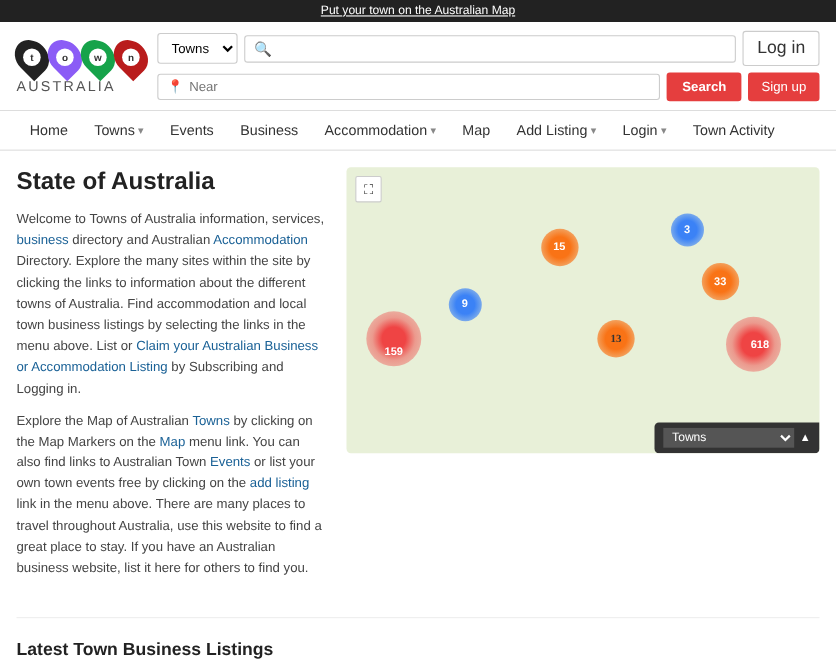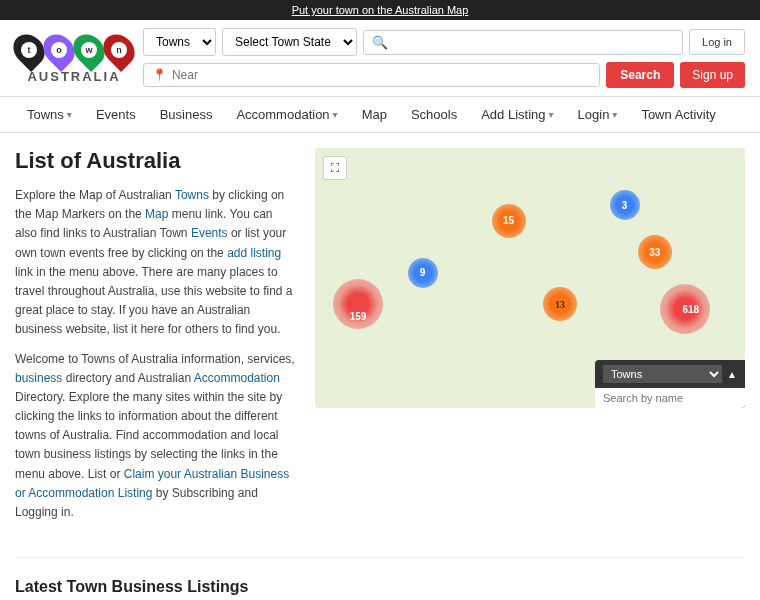--- a/index.html
+++ b/index.html
@@ -52,23 +52,22 @@
       align-items: center;
       justify-content: center;
       font-size: 9px;
       font-weight: bold;
     }
     .pin-t { background: #222; }
     .pin-o { background: #8b5cf6; }
     .pin-w { background: #16a34a; }
     .pin-n { background: #b91c1c; }
     .logo-text {
-      text-align: center;
       font-size: 13px;
-      font-weight: bold;
+      font-weight: normal;
       letter-spacing: 2px;
       color: #555;
     }
 
     .search-area {
       flex: 1;
       display: flex;
       flex-direction: column;
       gap: 6px;
     }
@@ -135,21 +134,21 @@
       padding: 6px 12px;
       font-size: 12px;
       cursor: pointer;
     }
     .btn-login {
       background: #fff;
       color: #333;
       border: 1px solid #ccc;
       border-radius: 3px;
       padding: 6px 12px;
-      font-size: 11px;
+      font-size: 16px;
       cursor: pointer;
     }
     .auth-buttons {
       display: flex;
       gap: 5px;
       flex-shrink: 0;
     }
 
     
     .nav {
@@ -320,99 +319,96 @@
       </div>
     </div>
     <div class="logo-text">AUSTRALIA</div>
   </div>
 
   <div class="search-area">
     <div class="search-row1">
       <select class="select-box">
         <option>Towns</option>
       </select>
-      <select class="select-box">
-        <option>Select Town State</option>
-      </select>
       <div class="search-input-wrap">
         <span style="color:#888;">🔍</span>
       </div>
       <div class="auth-buttons">
         <button class="btn-login">Log in</button>
       </div>
     </div>
     <div class="search-row2">
       <div class="near-input-wrap">
         <span style="color:#e53e3e;">📍</span>
         <input type="text" style="border: none; outline: none; font-size: 12px; flex: 1 1 0%; color: rgb(102, 102, 102);" placeholder="Near">
       </div>
       <button class="btn-search">Search</button>
       <button class="btn-signup">Sign up</button>
     </div>
   </div>
 </div>
 
 <nav class="nav">
   <a class="nav-item">
+    <span>Home</span>
+  </a>
+  <a class="nav-item">
     <span>Towns</span>
     <span class="nav-arrow">▾</span>
   </a>
   <a class="nav-item">
     <span>Events</span>
   </a>
   <a class="nav-item">
     <span>Business</span>
   </a>
   <a class="nav-item">
     <span>Accommodation</span>
     <span class="nav-arrow">▾</span>
   </a>
   <a class="nav-item">
     <span>Map</span>
   </a>
   <a class="nav-item">
-    <span>Schools</span>
-  </a>
-  <a class="nav-item">
     <span>Add Listing</span>
     <span class="nav-arrow">▾</span>
   </a>
   <a class="nav-item">
     <span>Login</span>
     <span class="nav-arrow">▾</span>
   </a>
   <a class="nav-item">
     <span>Town Activity</span>
   </a>
 </nav>
 
 <div class="main-content">
   <div class="left-content">
-    <h1 class="page-title">List of Australia</h1>
+    <h1 class="page-title">State of Australia</h1>
     <div class="intro-text">
+      <p>
+        <span>Welcome to Towns of Australia information, services,</span>
+        <a class="link-blue">business</a>
+        <span>directory and Australian</span>
+        <a class="link-blue">Accommodation</a>
+        <span>Directory. Explore the many sites within the site by clicking the links to information about the different towns of Australia. Find accommodation and local town business listings by selecting the links in the menu above. List or</span>
+        <a class="link-blue">Claim your Australian Business or Accommodation Listing</a>
+        <span>by Subscribing and Logging in.</span>
+      </p>
       <p>
         <span>Explore the Map of Australian</span>
         <a class="link-blue">Towns</a>
         <span>by clicking on the Map Markers on the</span>
         <a class="link-blue">Map</a>
         <span>menu link. You can also find links to Australian Town</span>
         <a class="link-blue">Events</a>
         <span>or list your own town events free by clicking on the</span>
         <a class="link-blue">add listing</a>
         <span>link in the menu above. There are many places to travel throughout Australia, use this website to find a great place to stay. If you have an Australian business website, list it here for others to find you.</span>
       </p>
-      <p>
-        <span>Welcome to Towns of Australia information, services,</span>
-        <a class="link-blue">business</a>
-        <span>directory and Australian</span>
-        <a class="link-blue">Accommodation</a>
-        <span>Directory. Explore the many sites within the site by clicking the links to information about the different towns of Australia. Find accommodation and local town business listings by selecting the links in the menu above. List or</span>
-        <a class="link-blue">Claim your Australian Business or Accommodation Listing</a>
-        <span>by Subscribing and Logging in.</span>
-      </p>
     </div>
   </div>
 
   <div class="map-area">
     <div class="map-fullscreen">⛶</div>
 
     <div class="map-marker marker-blue" style="top:22%;left:72%;transform:translate(-50%,-50%);">
       <span style="color:#fff;font-size:10px;">3</span>
     </div>
     <div class="map-marker marker-orange" style="top:28%;left:45%;transform:translate(-50%,-50%);">
@@ -434,21 +430,20 @@
       <span style="color:#fff;font-size:10px;margin-left:12px;">618</span>
     </div>
 
     <div class="map-overlay">
       <div class="map-overlay-header">
         <select style="background:#555;color:#fff;border:none;font-size:11px;padding:2px 4px;flex:1;">
           <option>Towns</option>
         </select>
         <span style="margin-left:5px;cursor:pointer;color:#fff;font-size:10px;">▲</span>
       </div>
-      <input type="text" placeholder="Search by name" style="width: 100%; padding: 4px 8px; font-size: 11px; background: rgb(255, 255, 255); color: rgb(51, 51, 51); border: none; outline: none;">
     </div>
   </div>
 </div>
 
 <hr class="divider">
 
 <div class="listings-section">
   <h2 class="listings-title">Latest Town Business Listings</h2>
 
 </div>

